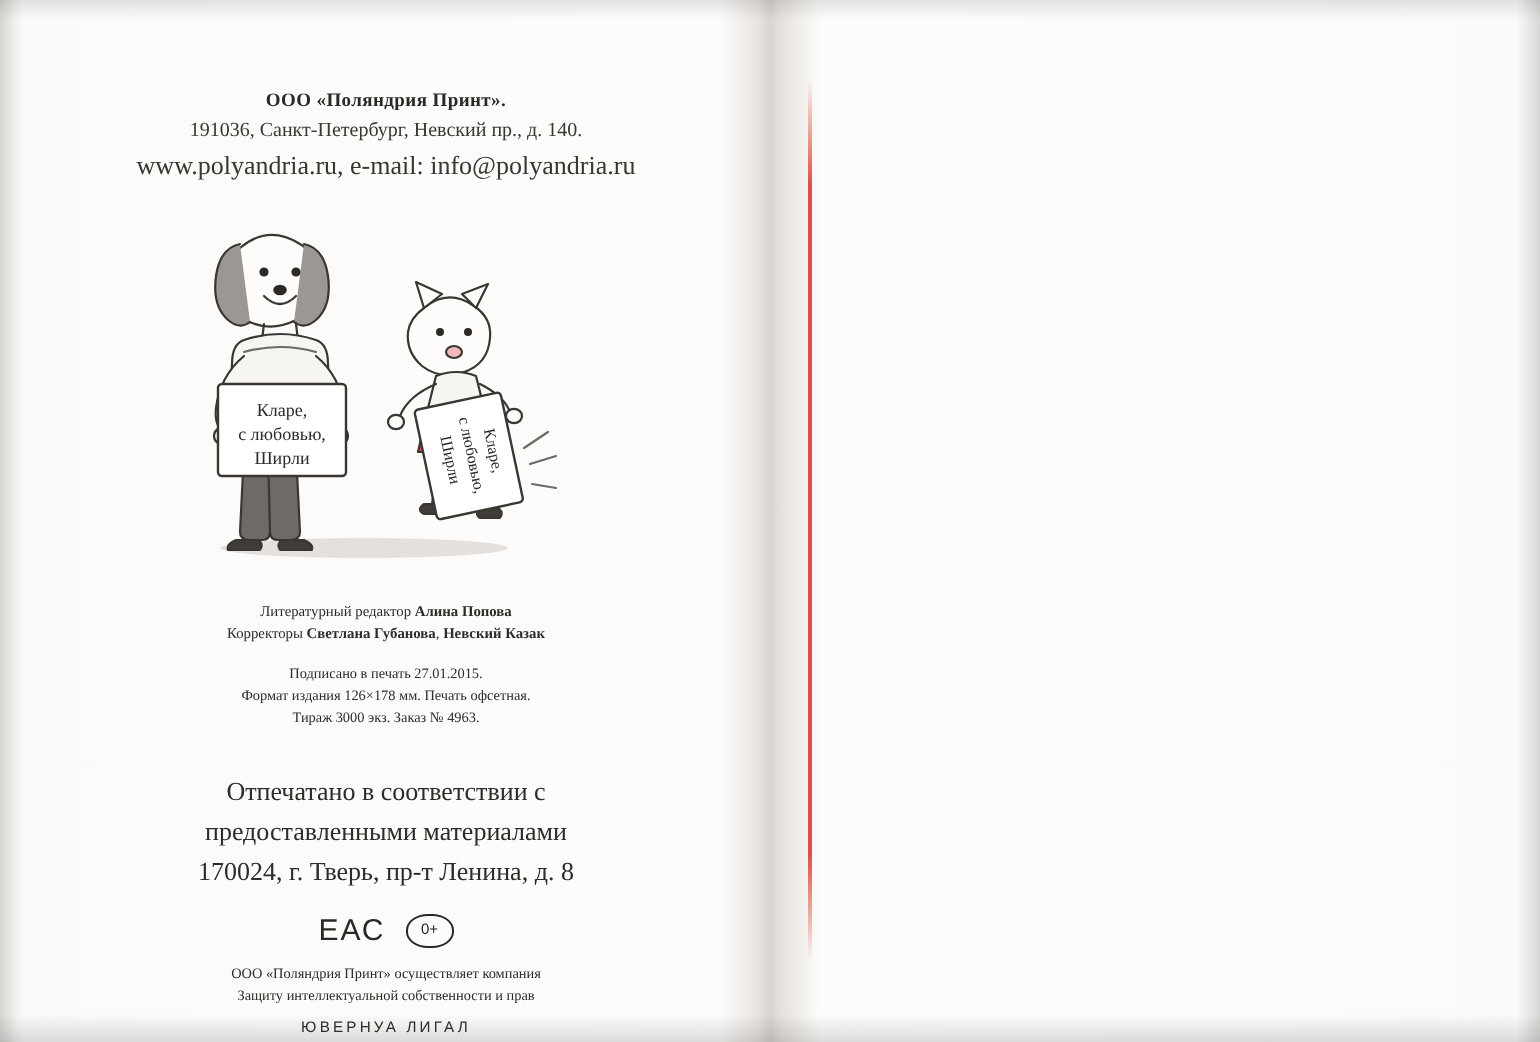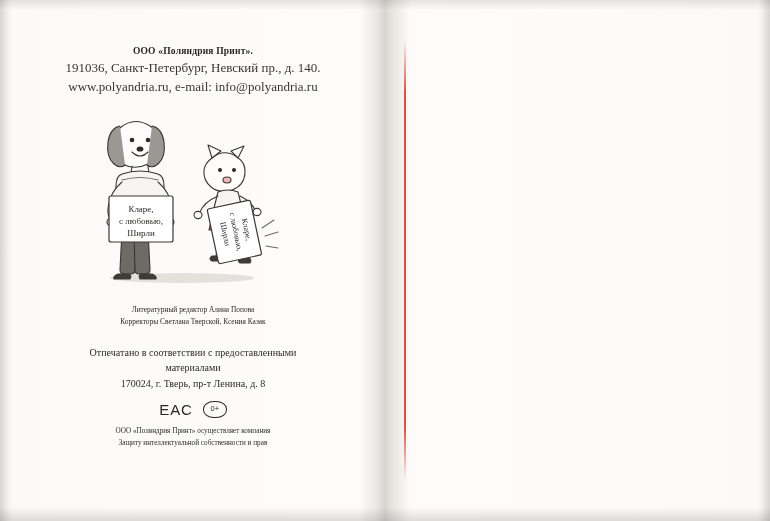--- a/index.html
+++ b/index.html
@@ -69,21 +69,21 @@
     text-align: center;
     color: #2a2724;
   }
   .pub-name {
     font-size: 9.5px;
     font-weight: bold;
     letter-spacing: .2px;
     margin-bottom: 3px;
   }
   .pub-addr {
-    font-size: 13px;
+    font-size: 10px;
     line-height: 1.45;
     color: #3a3632;
   }
   .pub-web {
     font-size: 13px;
     line-height: 1.4;
     color: #3a3632;
   }
 
   
@@ -94,31 +94,32 @@
     margin-top: 4px;
   }
   .illus svg { display: block; }
 
   .credits {
     margin-top: 6px;
     font-size: 7.4px;
     line-height: 1.55;
     color: #2e2b28;
   }
-  .credits .nm { font-weight: normal; }
+  .credits .nm { font-weight: bold; }
   .block-gap { height: 9px; }
   .imprint {
     font-size: 7.2px;
     line-height: 1.55;
     color: #2e2b28;
   }
   .print-house {
-    font-size: 10px;
-    line-height: 1.55;
-    color: #2e2b28;
+    font-size: 13px;
+    line-height: 1.55;
+    color: #2e2b28;
+    margin-top: 12px;
   }
   .eac-row {
     display: flex;
     align-items: center;
     justify-content: center;
     gap: 10px;
     margin: 10px 0 8px 0;
   }
   .eac-mark {
     font-size: 15px;
@@ -242,41 +243,47 @@
               <text x="172" y="122" text-anchor="middle" font-family="Liberation Serif, serif" font-size="8" fill="#2c2926" id="sgr0">Кларе,</text>
               <text x="172" y="133" text-anchor="middle" font-family="Liberation Serif, serif" font-size="8" fill="#2c2926" id="sgr1">с любовью,</text>
               <text x="172" y="144" text-anchor="middle" font-family="Liberation Serif, serif" font-size="8" fill="#2c2926" id="sgr2">Ширли</text>
             </g>
           </g>
         </svg>
       </div>
 
       <div class="credits">
         <div>Литературный редактор <span class="nm">Алина Попова</span></div>
-        <div>Корректоры <span class="nm">Светлана Тверской</span>, <span class="nm">Ксения Казак</span></div>
+        <div>Корректоры <span class="nm">Светлана Губанова</span>, <span class="nm">Невский Казак</span></div>
       </div>
 
       <div class="block-gap"></div>
 
+      <div class="imprint">
+        <div>Подписано в печать 27.01.2015.</div>
+        <div>Формат издания 126×178 мм. Печать офсетная.</div>
+        <div>Тираж 3000 экз. Заказ № 4963.</div>
+      </div>
 
       <div class="block-gap"></div>
 
       <div class="print-house">
         <div>Отпечатано в соответствии с предоставленными материалами</div>
         <div>170024, г. Тверь, пр-т Ленина, д. 8</div>
       </div>
 
       <div class="eac-row">
         <span class="eac-mark">ЕАС</span>
         <span class="age-mark">0+</span>
       </div>
 
       <div class="legal">
         <div>ООО «Поляндрия Принт» осуществляет компания</div>
         <div>Защиту интеллектуальной собственности и прав</div>
+        <div class="legal-name">ЮВЕРНУА ЛИГАЛ</div>
       </div>
     </div>
   </div>
 
   <div class="page-right">
     
   </div>
 </div>
 
 </body></html>

